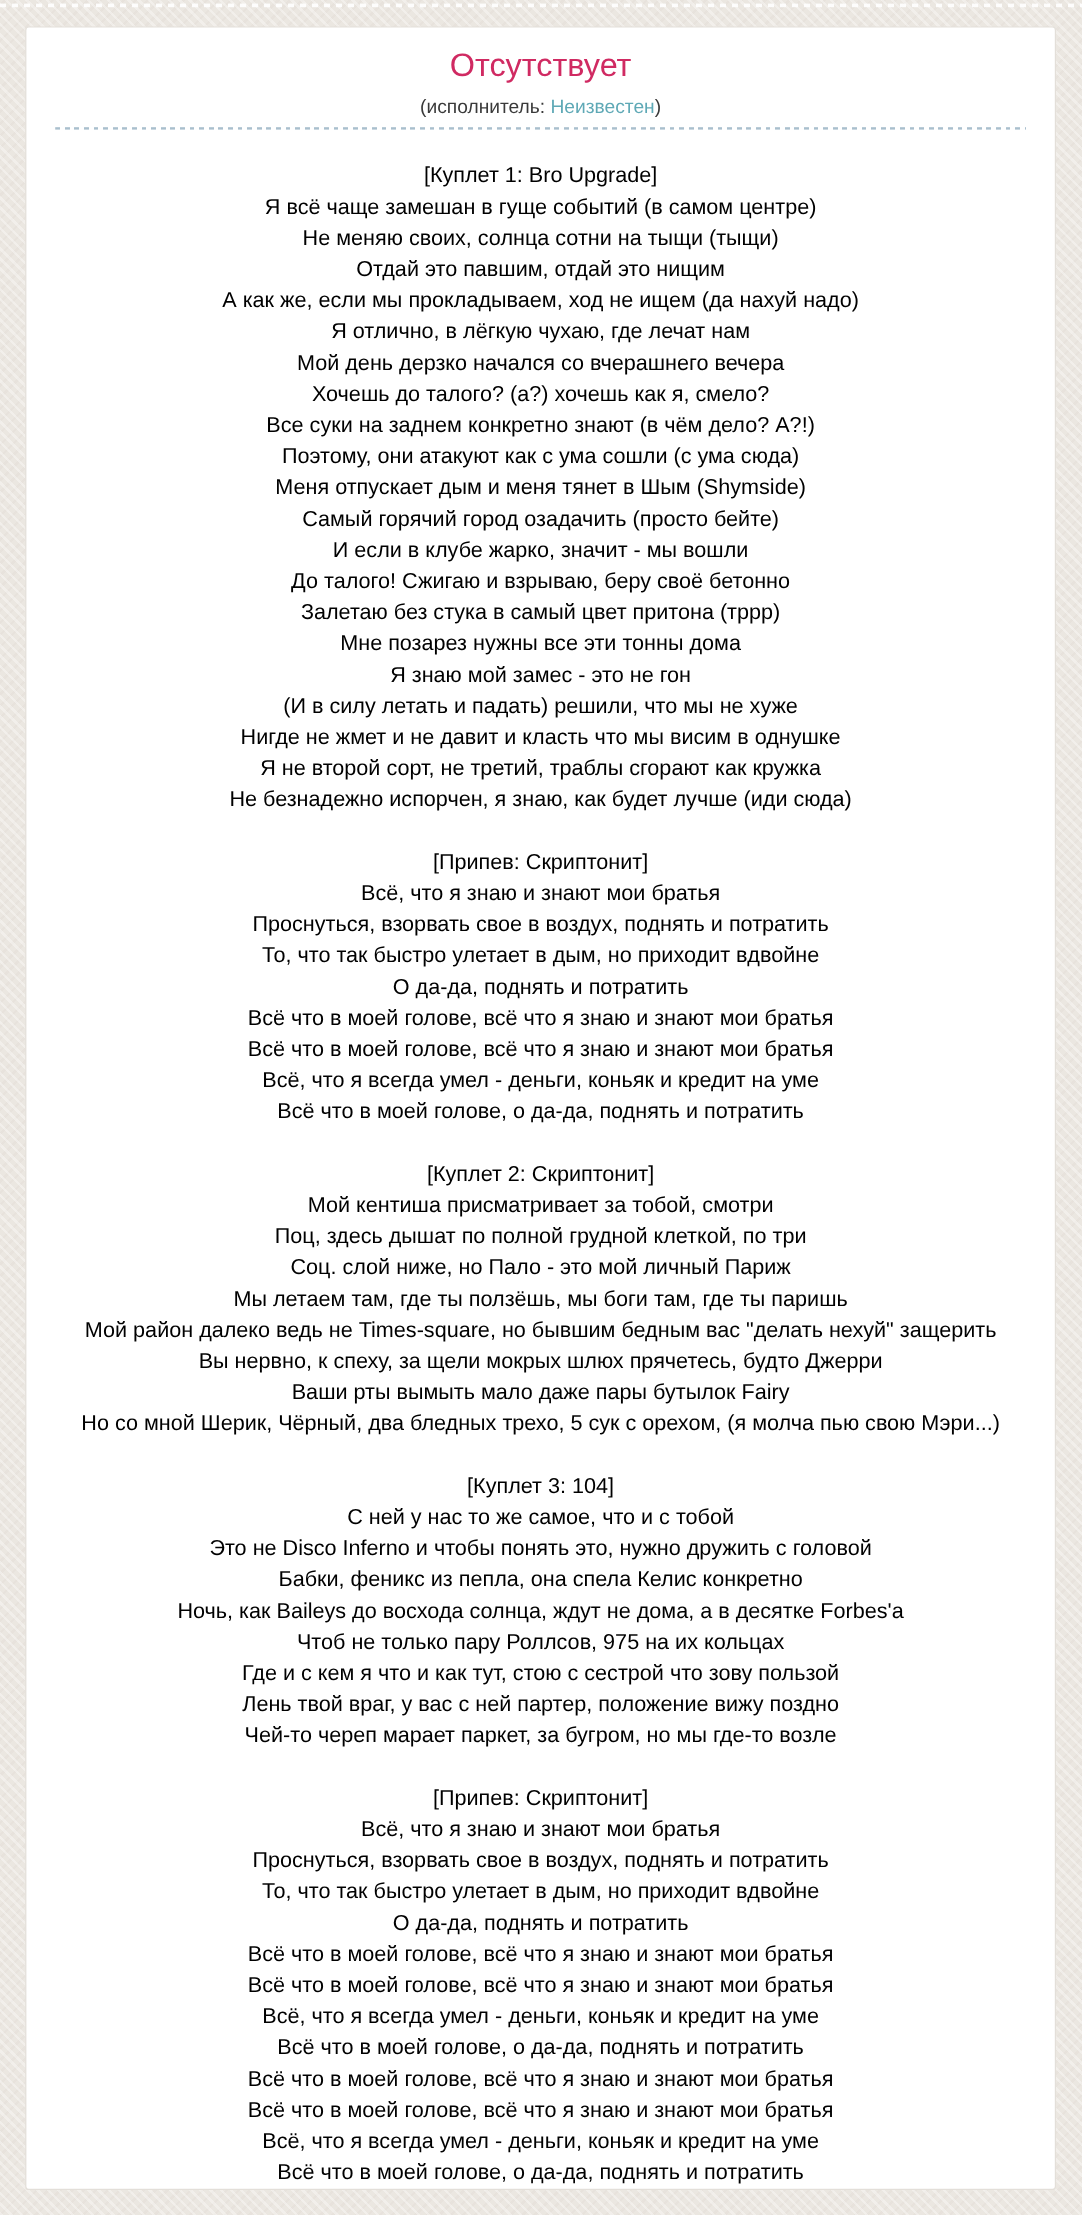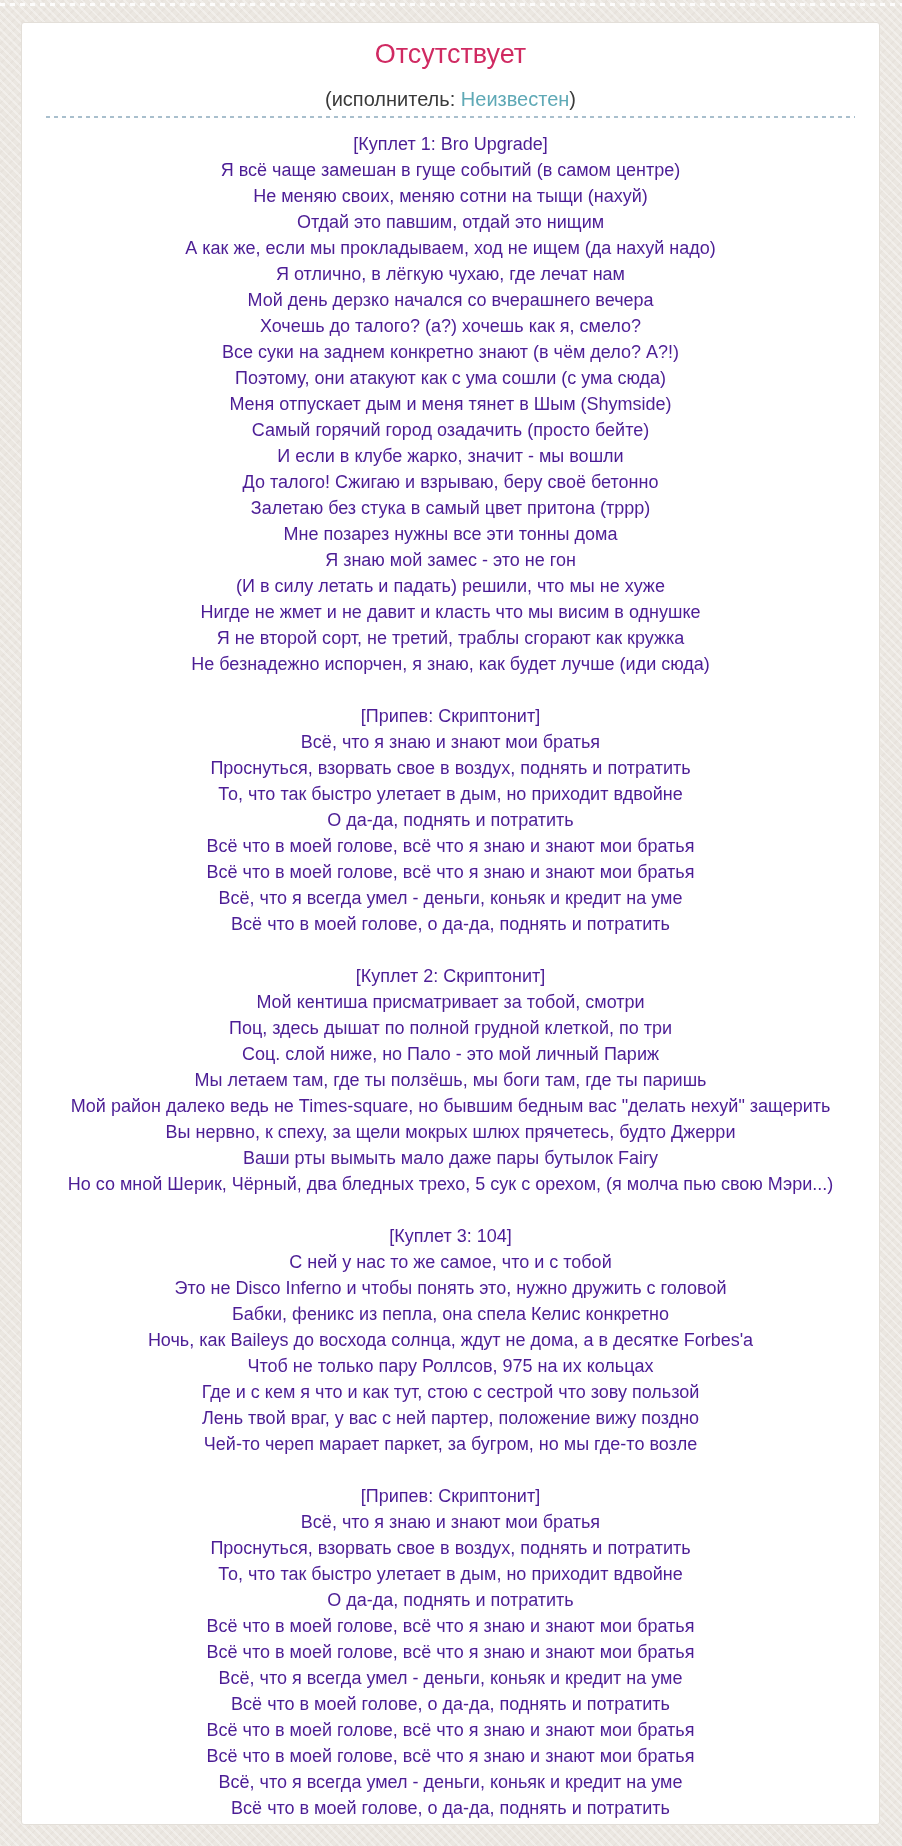--- a/index.html
+++ b/index.html
@@ -38,40 +38,40 @@
     text-align: center;
   }
   .song-title {
     margin: 2px 0 0 0;
     font-size: 27px;
     font-weight: 400;
     color: #d02a62;
     line-height: 34px;
   }
   .artist-line {
-    margin-top: 18px;
-    font-size: 20px;
+    margin-top: 8px;
+    font-size: 16px;
     color: #3a3a3a;
     line-height: 21px;
   }
   .artist-link {
     color: #5fa9b6;
     text-decoration: none;
     cursor: pointer;
   }
   .header-sep {
     margin-top: 6px;
     height: 2px;
     background-image: repeating-linear-gradient(90deg, #a9bfcd 0 4px, rgba(0,0,0,0) 4px 8px);
   }
   .lyrics {
-    margin-top: 13px;
+    margin-top: 25px;
     font-size: 18px;
     line-height: 26px;
-    color: #4c1d95;
+    color: #000000;
   }
   .stanza {
     margin: 0 0 26px 0;
   }
   .line {
     white-space: nowrap;
   }
 </style>
 </head>
 <body>
@@ -82,21 +82,21 @@
   <h1 class="song-title">Отсутствует</h1>
 
   <div class="artist-line"><span>(исполнитель: </span><a class="artist-link">Неизвестен</a><span>)</span></div>
 
   <div class="header-sep"></div>
 
   <div class="lyrics">
       <div class="stanza">
         <div class="line">[Куплет 1: Bro Upgrade]</div>
         <div class="line">Я всё чаще замешан в гуще событий (в самом центре)</div>
-        <div class="line">Не меняю своих, меняю сотни на тыщи (нахуй)</div>
+        <div class="line">Не меняю своих, солнца сотни на тыщи (тыщи)</div>
         <div class="line">Отдай это павшим, отдай это нищим</div>
         <div class="line">А как же, если мы прокладываем, ход не ищем (да нахуй надо)</div>
         <div class="line">Я отлично, в лёгкую чухаю, где лечат нам</div>
         <div class="line">Мой день дерзко начался со вчерашнего вечера</div>
         <div class="line">Хочешь до талого? (а?) хочешь как я, смело?</div>
         <div class="line">Все суки на заднем конкретно знают (в чём дело? А?!)</div>
         <div class="line">Поэтому, они атакуют как с ума сошли (с ума сюда)</div>
         <div class="line">Меня отпускает дым и меня тянет в Шым (Shymside)</div>
         <div class="line">Самый горячий город озадачить (просто бейте)</div>
         <div class="line">И если в клубе жарко, значит - мы вошли</div>

